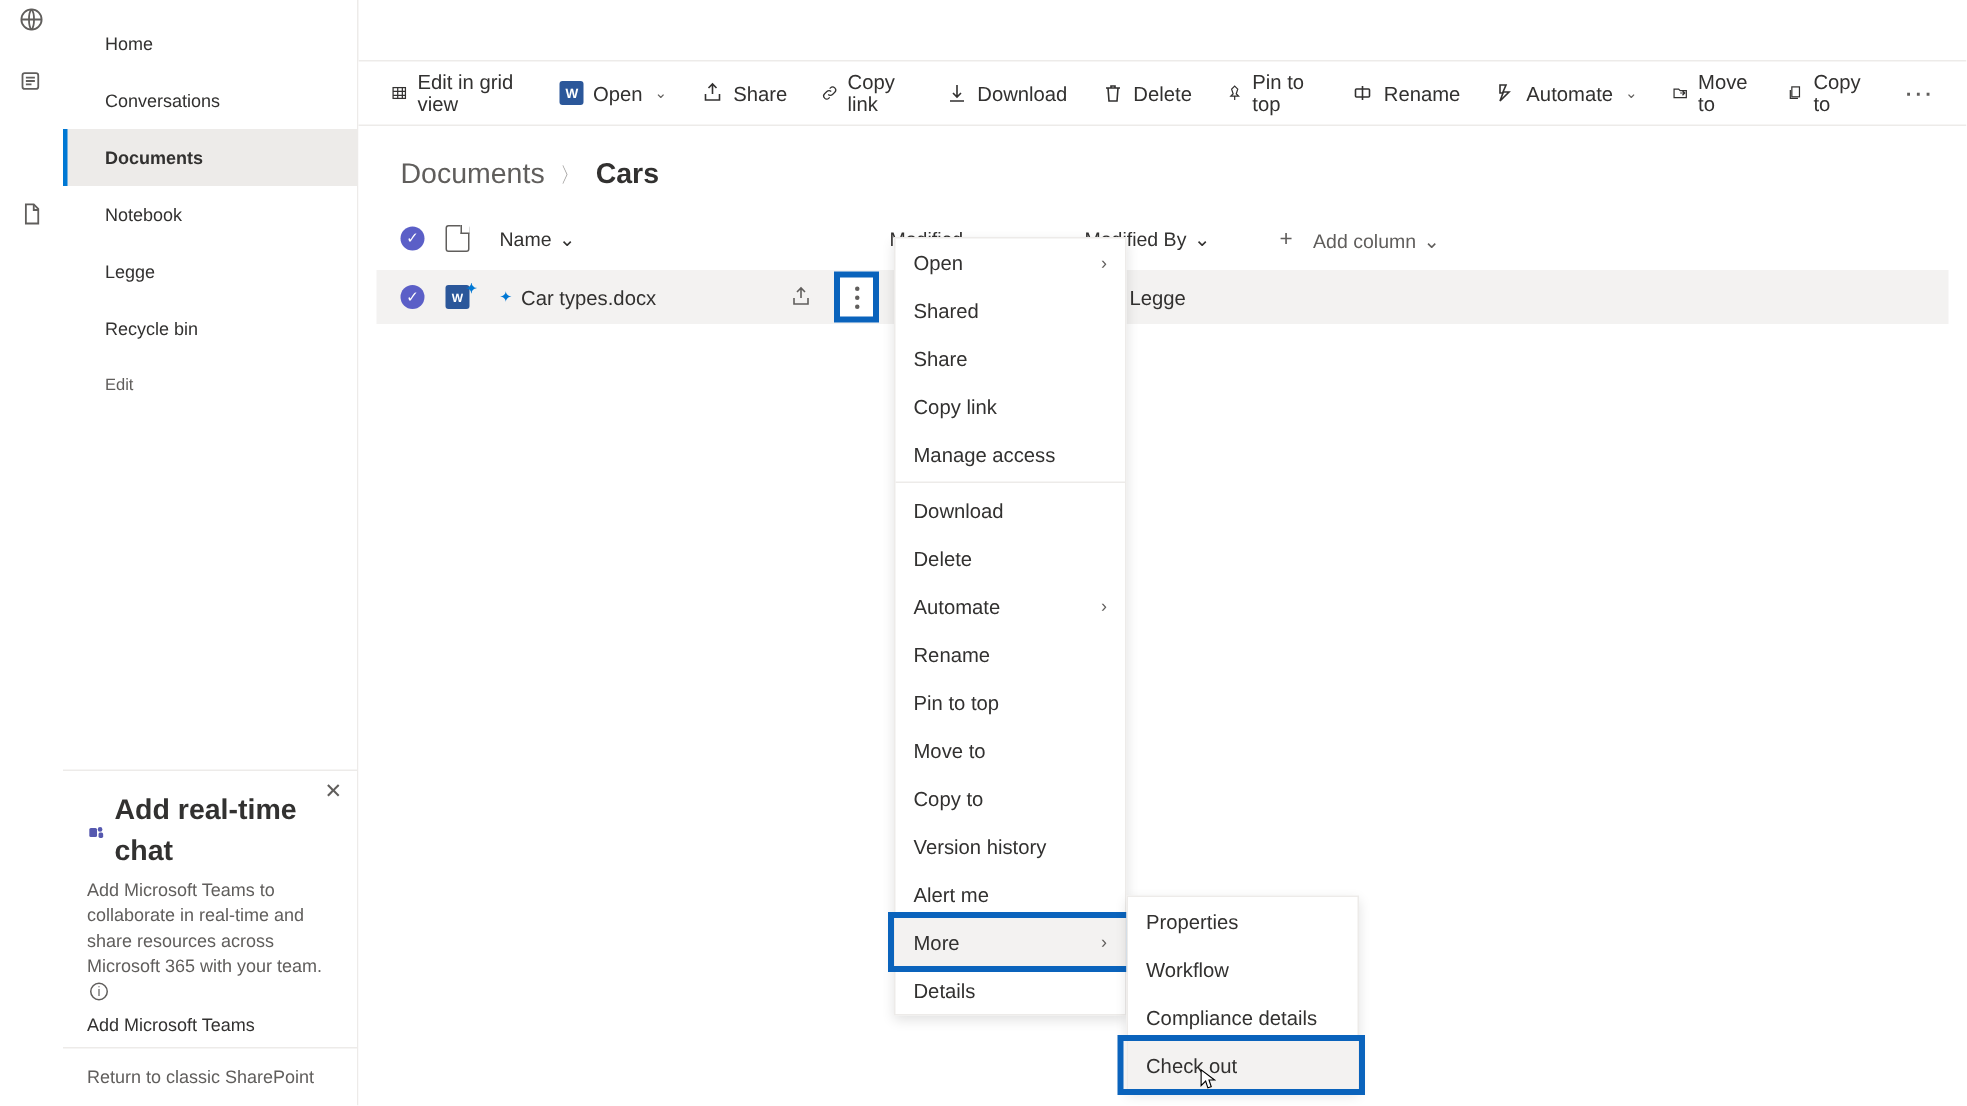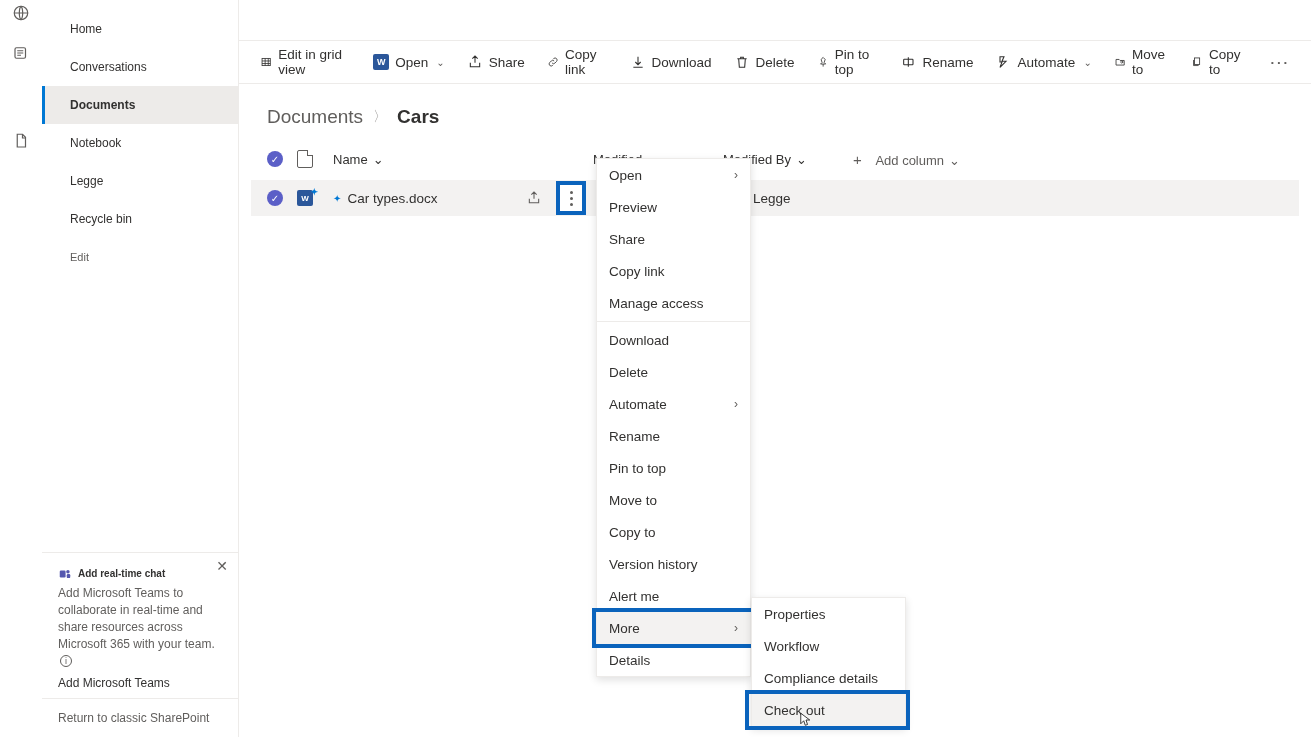--- a/index.html
+++ b/index.html
@@ -21,21 +21,21 @@
   height: 38px; padding: 0 28px; display: flex; align-items: center;
   font-size: 12px; color: #323130; cursor: pointer;
 }
 .sidebar-item.active { background: #edebe9; font-weight: 600; border-left: 3px solid #0078d4; padding-left: 25px; }
 .sidebar-item.muted { color: #605e5c; font-size: 11px; }
 
 .promo {
   position: relative; border-top: 1px solid #edebe9; padding: 14px 16px 6px 16px;
   font-size: 12px; color: #605e5c; line-height: 1.4;
 }
-.promo-title { font-weight: 600; color: #323130; font-size: 10px; display: flex; align-items: center; gap: 6px; }
+.promo-title { font-weight: 600; color: #323130; font-size: 19px; display: flex; align-items: center; gap: 6px; }
 .promo-close { position: absolute; right: 10px; top: 4px; font-size: 14px; color: #605e5c; cursor: pointer; }
 .promo-link { margin-top: 6px; color: #323130; }
 .returnlink {
   border-top: 1px solid #edebe9; padding: 12px 16px; font-size: 12px; color: #605e5c; cursor: pointer;
 }
 
 .main {
   position: absolute; left: 239px; right: 0; top: 0; height: 100%; background: #fff;
   border-top: 1px solid #edebe9;
   margin-top: 40px;
@@ -306,21 +306,21 @@
     </div>
   </div>
 </div>
 
 <div class="ctxmenu" style="left:596px; top:158px;">
   <div class="ctxitem">
       <span>Open</span>
       <span class="chev">›</span>
     </div>
   <div class="ctxitem">
-      <span>Preview</span>
+      <span>Shared</span>
     </div>
   <div class="ctxitem">
       <span>Share</span>
     </div>
   <div class="ctxitem">
       <span>Copy link</span>
     </div>
   <div class="ctxitem">
       <span>Manage access</span>
     </div>

